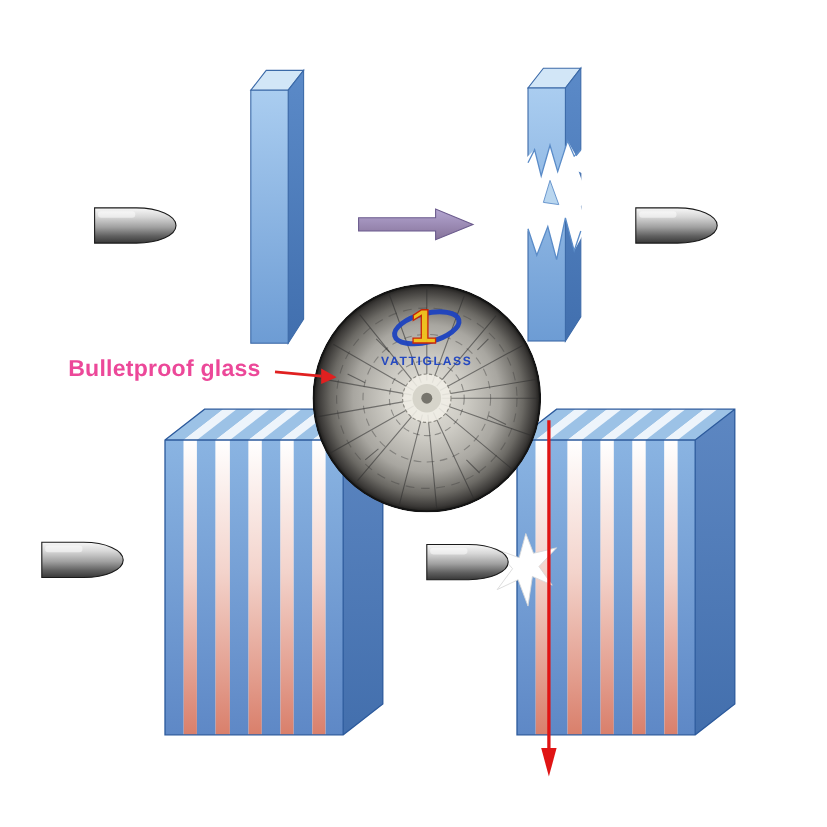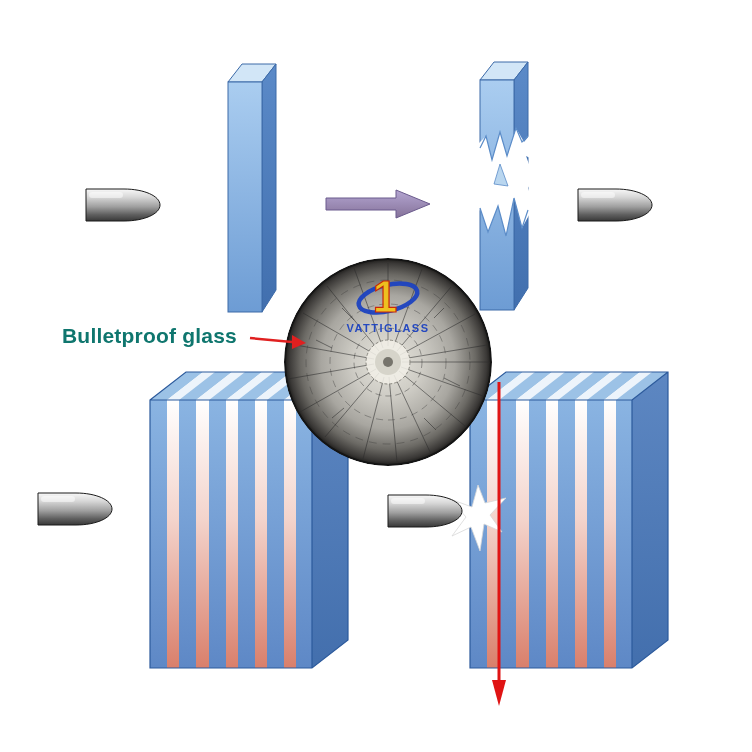--- a/index.html
+++ b/index.html
@@ -1,19 +1,19 @@
 <!DOCTYPE html>
 <html><head>
 <meta charset="utf-8">
 <style>
   html,body{margin:0;padding:0;background:#fff;}
   .canvas{position:relative;width:752px;height:752px;background:#fff;overflow:hidden;
           font-family:"Liberation Sans",sans-serif;}
   .abs{position:absolute;}
-  .label-text{font-weight:bold;font-size:21px;color:#0f766e;letter-spacing:0.2px;
+  .label-text{font-weight:bold;font-size:21px;color:#ec4899;letter-spacing:0.2px;
               font-family:"Liberation Sans",sans-serif;white-space:nowrap;}
   .photo-circle{border-radius:50%;overflow:hidden;}
   svg{display:block;}
 </style>
 </head>
 <body>
 
 <div class="canvas">
 
   <svg class="abs" style="left:0;top:0;width:0;height:0" aria-hidden="true">

